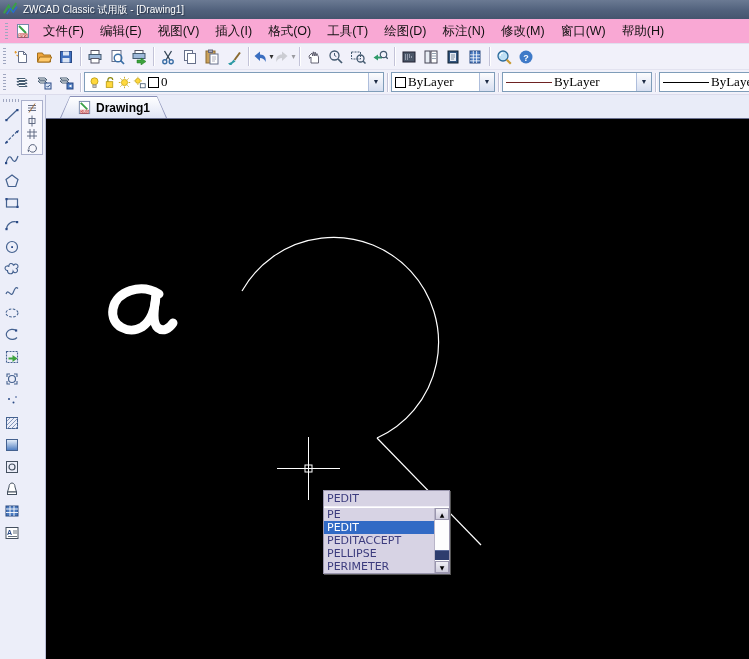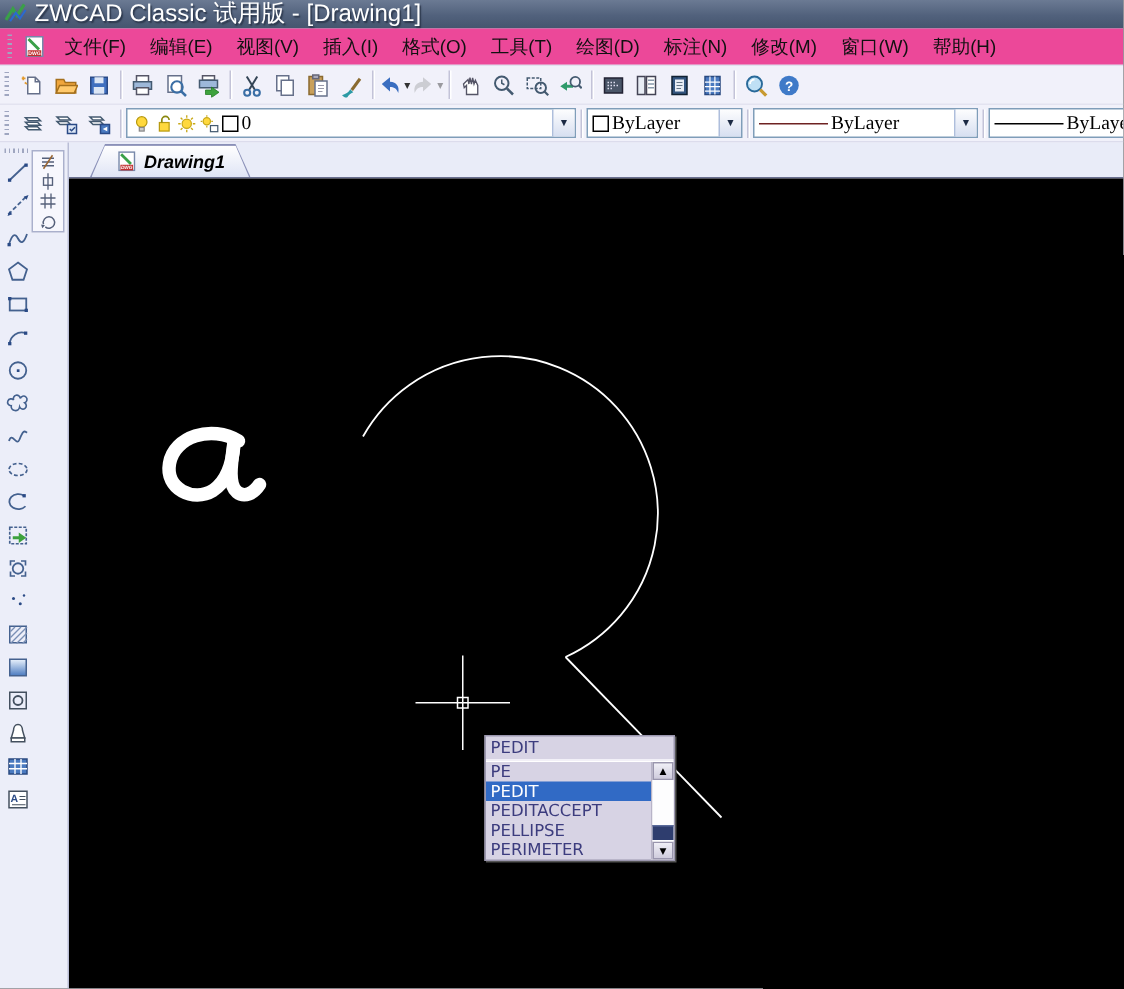--- a/index.html
+++ b/index.html
@@ -3,25 +3,25 @@
 <meta charset="utf-8">
 <style>
   * { margin:0; padding:0; box-sizing:border-box; }
   html,body { width:749px; height:659px; overflow:hidden; }
   body { font-family:"Liberation Sans", sans-serif; background:#f1f1fa; position:relative; }
   .app { width:749px; height:659px; display:flex; flex-direction:column; overflow:hidden; background:#f1f1fa; }
 
   
   .titlebar { height:19px; flex:0 0 19px; display:flex; align-items:center; gap:5px; padding-left:3px;
     background:linear-gradient(180deg,#6b7a93 0%, #51617c 55%, #45556e 100%);
-    color:#fff; font-size:16px; text-shadow:1px 1px 1px #2a3549; }
+    color:#fff; font-size:10px; text-shadow:1px 1px 1px #2a3549; }
   .titlebar .ic svg { width:15px; height:15px; display:block; }
 
   
-  .menubar { height:25px; flex:0 0 25px; display:flex; align-items:center; background:#ec4899; border-bottom:1px solid #e0e0ee; padding-left:2px; }
+  .menubar { height:25px; flex:0 0 25px; display:flex; align-items:center; background:#f9a8d4; border-bottom:1px solid #e0e0ee; padding-left:2px; }
   .menu-item { padding:2px 8px; font-size:12.5px; color:#111; cursor:default; white-space:nowrap; }
   .menubar .ic { margin:0 4px 0 2px; }
   .ic svg { width:16px; height:16px; display:block; }
 
   
   .toolbar { display:flex; align-items:center; background:#f1f1fa; }
   .toolbar-standard { height:26px; flex:0 0 26px; border-bottom:1px solid #e3e3f0; }
   .toolbar-props { height:25px; flex:0 0 25px; border-bottom:1px solid #dcdcec; overflow:hidden; }
   .grip { width:3px; height:17px; margin:0 5px 0 3px; flex:0 0 3px;
     background-image:repeating-linear-gradient(180deg,#9fa6c0 0 1px, transparent 1px 3px); }
@@ -52,21 +52,21 @@
   .draw-toolbar { display:flex; flex-direction:column; margin-left:1px; }
   .draw-toolbar .tbtn { width:21px; height:22px; }
   .mini-toolbar { position:absolute; left:21px; top:5px; width:22px; background:#f7f7fd; border:1px solid #aab0cc;
     display:flex; flex-direction:column; align-items:center; padding:1px 0; gap:1px; }
   .mini-toolbar .tbtn { width:16px; height:12px; }
   .mini-toolbar .ic svg { width:12px; height:12px; }
 
   .main-col { flex:1; display:flex; flex-direction:column; min-width:0; }
 
   
-  .tabbar { height:24px; flex:0 0 24px; background:#e9ecf8; border-bottom:1px solid #6a7090; display:flex; align-items:flex-end; padding-left:14px;font-style:italic; }
+  .tabbar { height:24px; flex:0 0 24px; background:#e9ecf8; border-bottom:1px solid #6a7090; display:flex; align-items:flex-end; padding-left:14px; }
   .doc-tab { height:22px; clip-path:polygon(10px 0, calc(100% - 10px) 0, 100% 100%, 0 100%); background:#8a90b8; padding:1px 1px 0 1px; }
   .doc-tab-inner { height:100%; clip-path:polygon(9px 0, calc(100% - 9px) 0, 100% 100%, 0 100%);
     background:linear-gradient(180deg,#ffffff,#dfe4f5); display:flex; align-items:center; gap:4px; padding:0 16px; }
   .doc-tab-label { font-size:12px; font-weight:bold; color:#000; }
   .doc-tab .ic svg { width:15px; height:15px; }
 
   
   .canvas { flex:1; position:relative; background:#000; min-height:0; overflow:hidden; }
   .canvas svg.draw-layer { position:absolute; left:0; top:0; width:100%; height:100%; }
 

